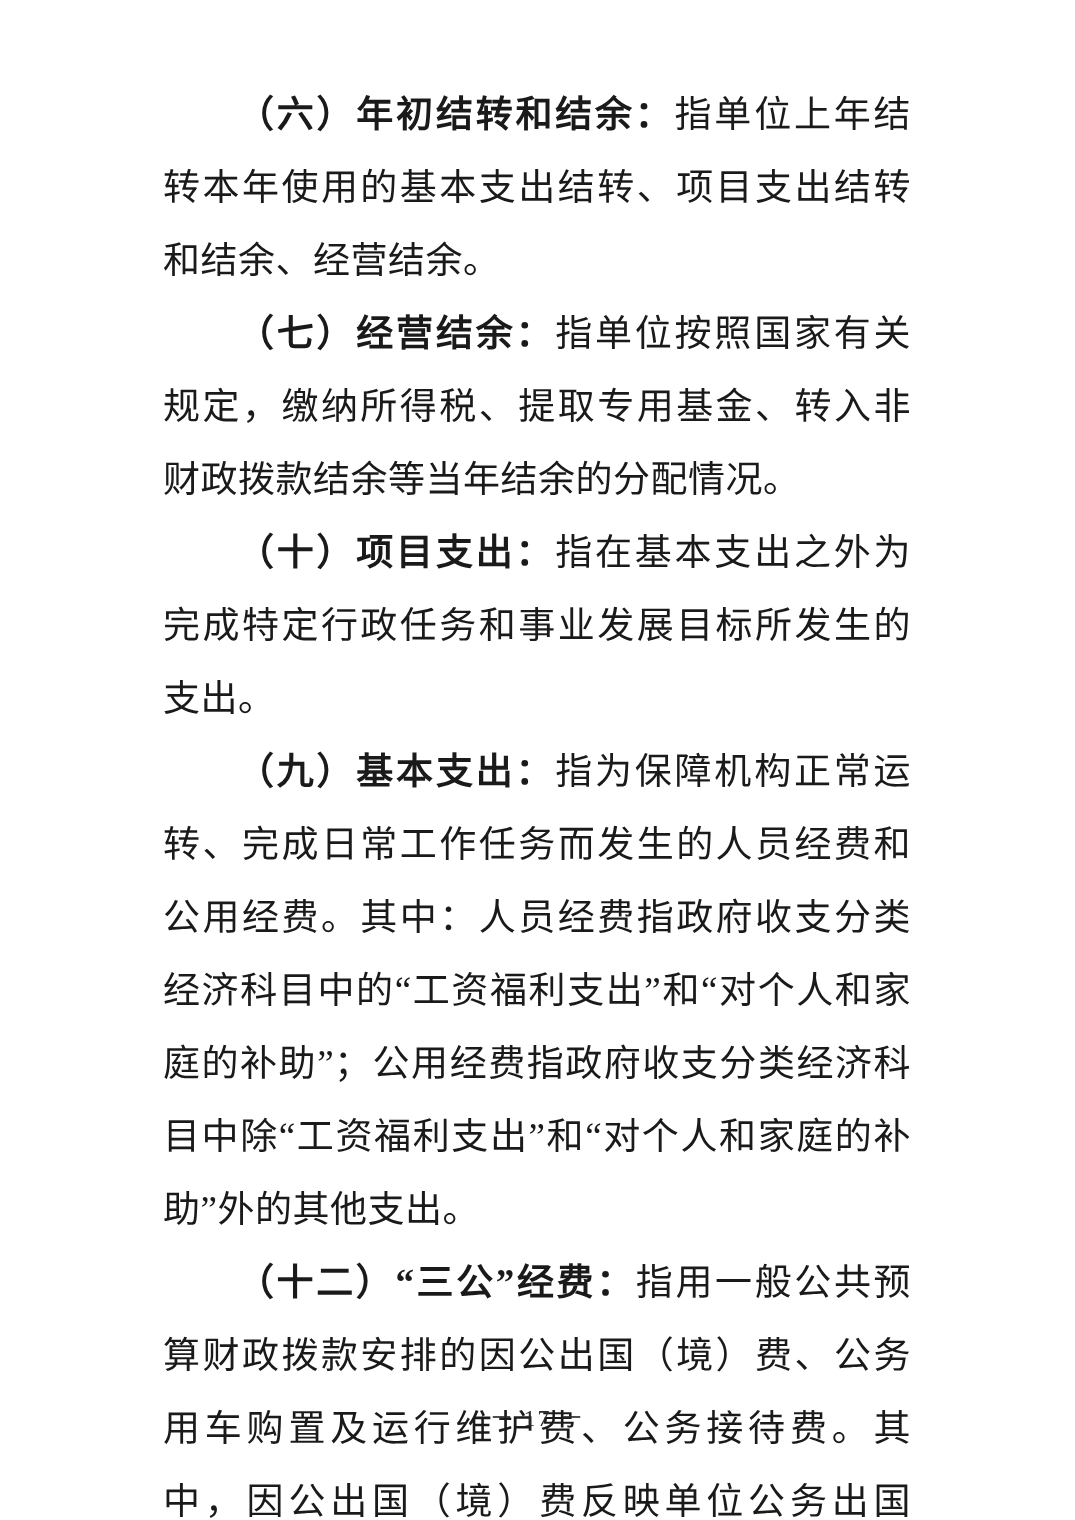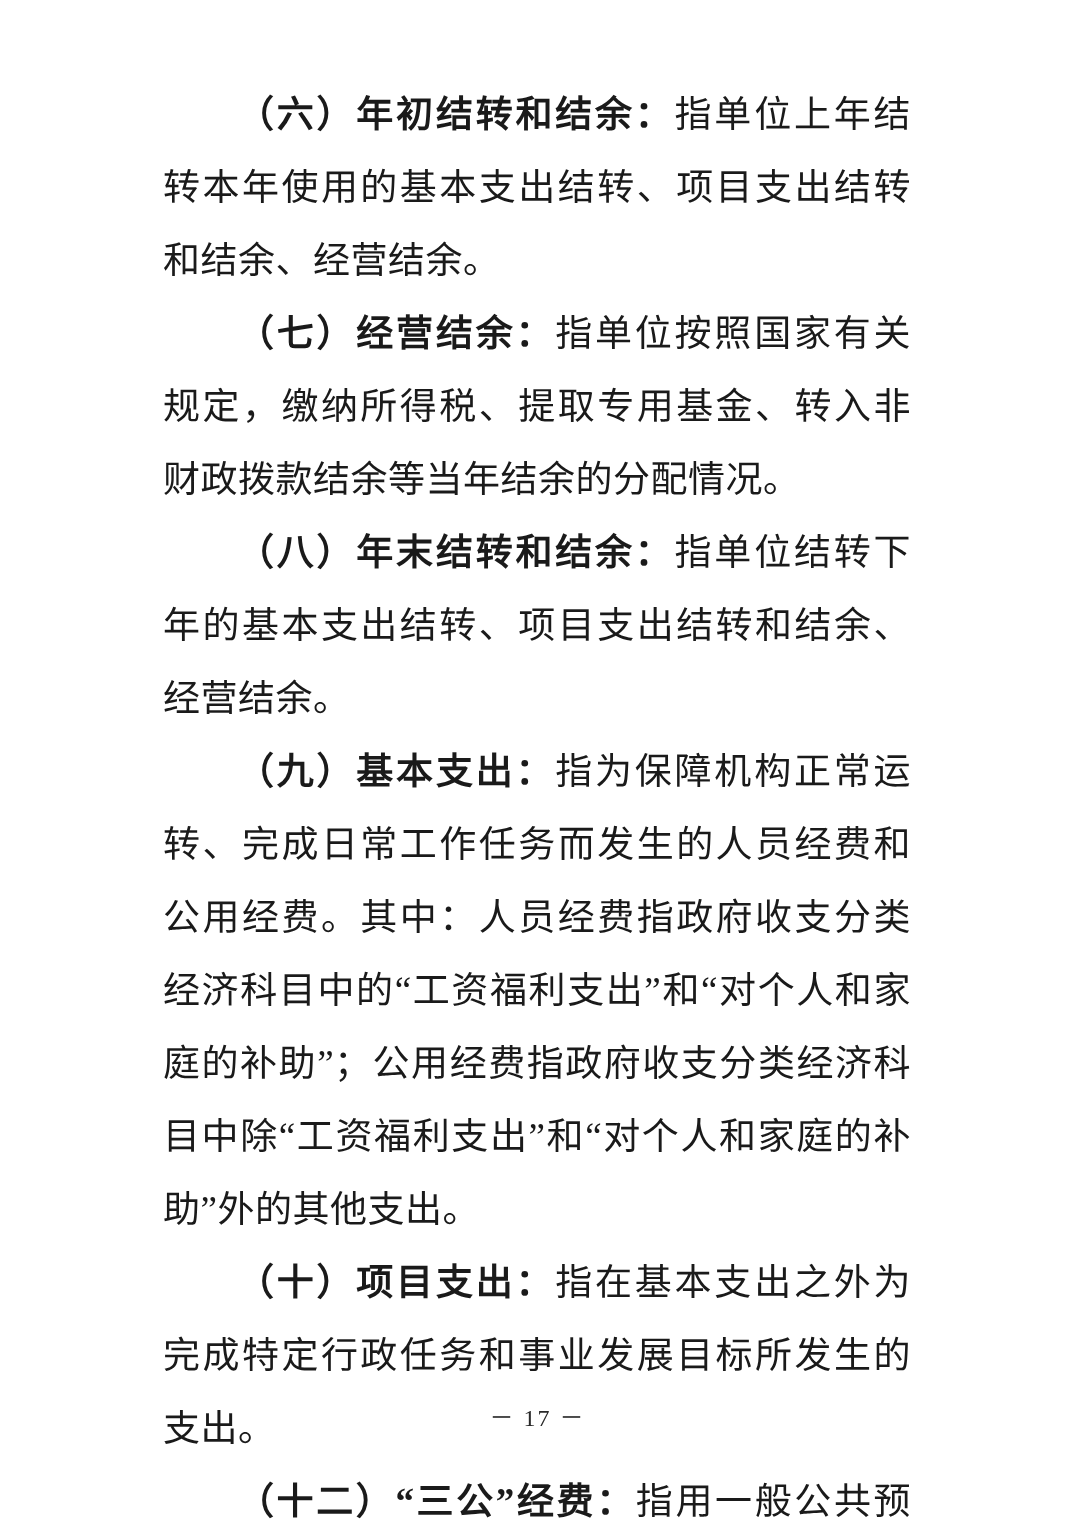--- a/index.html
+++ b/index.html
@@ -50,25 +50,24 @@
 <body>
 
 <div class="page">
 
   <main class="content">
 
     <p><b class="lead">（六）年初结转和结余：</b><span>指单位上年结转本年使用的基本支出结转、项目支出结转和结余、经营结余。</span></p>
 
     <p><b class="lead">（七）经营结余：</b><span>指单位按照国家有关规定，缴纳所得税、提取专用基金、转入非财政拨款结余等当年结余的分配情况。</span></p>
 
-    <p><b class="lead">（八）年末结转和结余：</b><span>指单位结转下年的基本支出结转、项目支出结转和结余、经营结余。</span></p>
+
+    <p><b class="lead">（十）项目支出：</b><span>指在基本支出之外为完成特定行政任务和事业发展目标所发生的支出。</span></p>
 
     <p><b class="lead">（九）基本支出：</b><span>指为保障机构正常运转、完成日常工作任务而发生的人员经费和公用经费。其中：人员经费指政府收支分类经济科目中的“工资福利支出”和“对个人和家庭的补助”；公用经费指政府收支分类经济科目中除“工资福利支出”和“对个人和家庭的补助”外的其他支出。</span></p>
-
-    <p><b class="lead">（十）项目支出：</b><span>指在基本支出之外为完成特定行政任务和事业发展目标所发生的支出。</span></p>
 
 
     <p><b class="lead">（十二）“三公”经费：</b><span>指用一般公共预算财政拨款安排的因公出国（境）费、公务用车购置及运行维护费、公务接待费。其中，因公出国（境）费反映单位公务出国（境）的国际旅费、国外城市间交通费、住宿费、伙食费、培训费、公杂费等支出；公务用车购置费反映单位公务用车购置支出（含车辆购置税）；公务用车运行维护费反映单位按规定保留的公务用车燃料费、维修费、过路过桥费、保险费、安全</span></p>
 
   </main>
 
   <footer class="page-footer">
     <span>－ 17 －</span>
   </footer>
 

